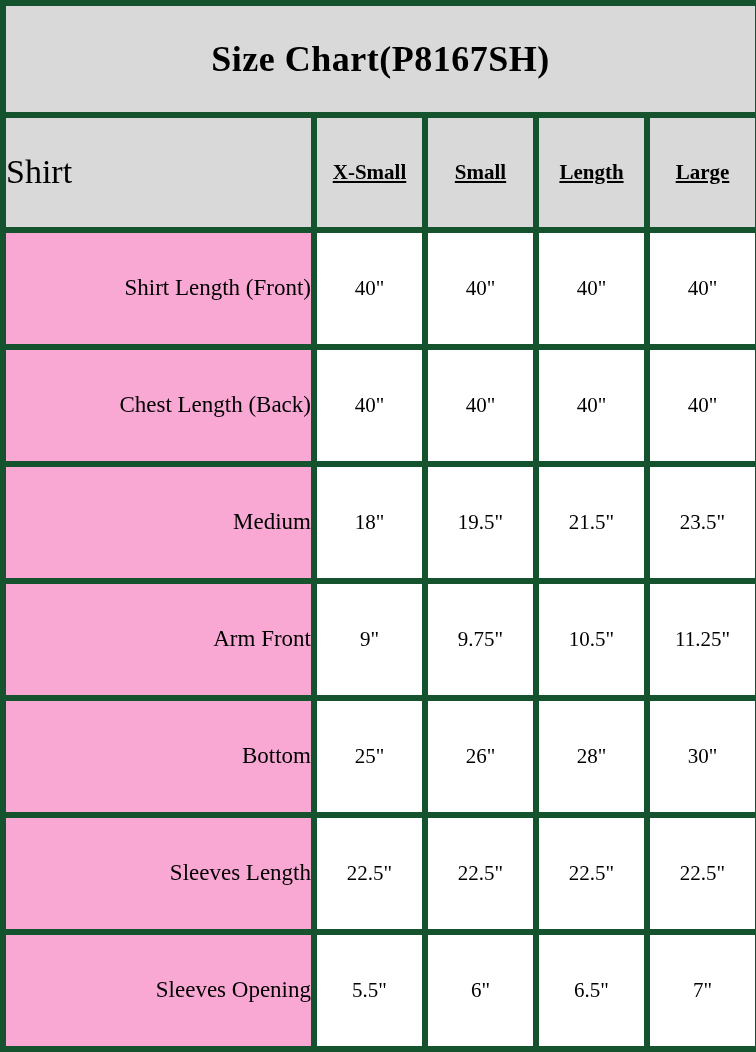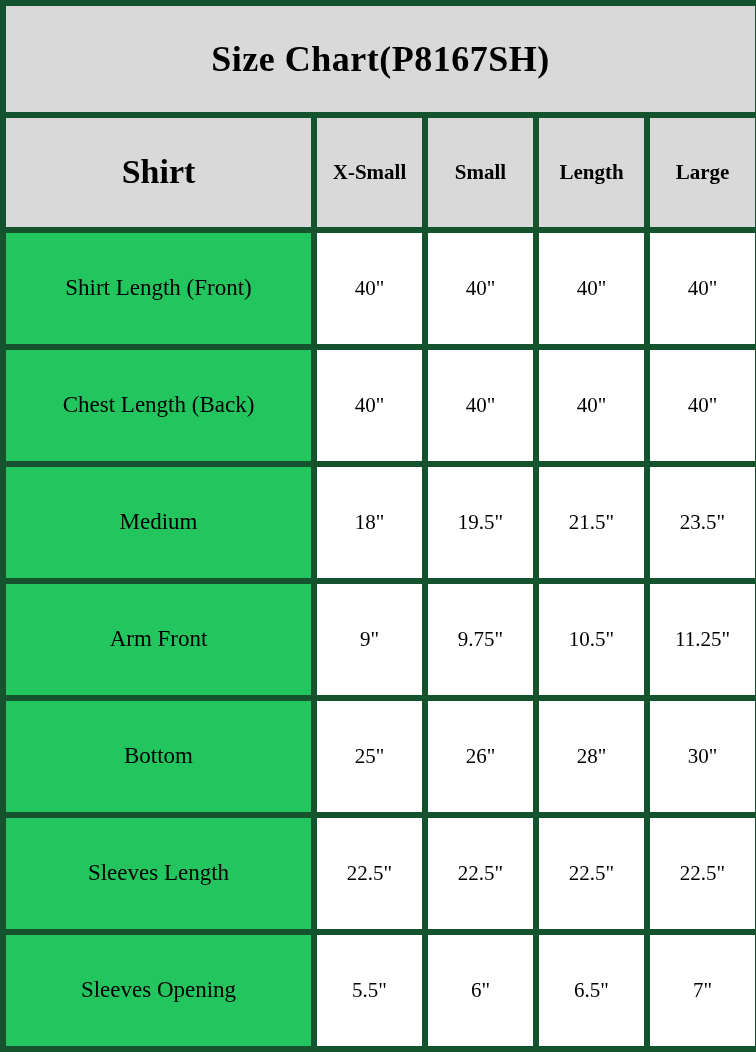--- a/index.html
+++ b/index.html
@@ -30,34 +30,35 @@
   .title-cell {
     background: #d9d9d9;
     text-align: center;
     font-size: 36px;
     font-weight: bold;
     height: 101px;
     letter-spacing: 0.5px;
   }
   .header-label {
     background: #d9d9d9;
-    text-align: center;
+    text-align: left;
     font-size: 34px;
-    font-weight: bold;
+    font-weight: normal;
     height: 104px;
   }
   .header-size {
     background: #d9d9d9;
     text-align: center;
     font-size: 21px;
     font-weight: bold;
+    text-decoration: underline;
   }
   .row-label {
-    background: #22c55e;
-    text-align: center;
+    background: #f9a8d4;
+    text-align: right;
     padding-left: 8px;
     font-size: 23px;
     height: 106px;
   }
   .cell-value {
     background: #ffffff;
     text-align: center;
     font-size: 21px;
   }
   col.c-label { width: 311px; }

